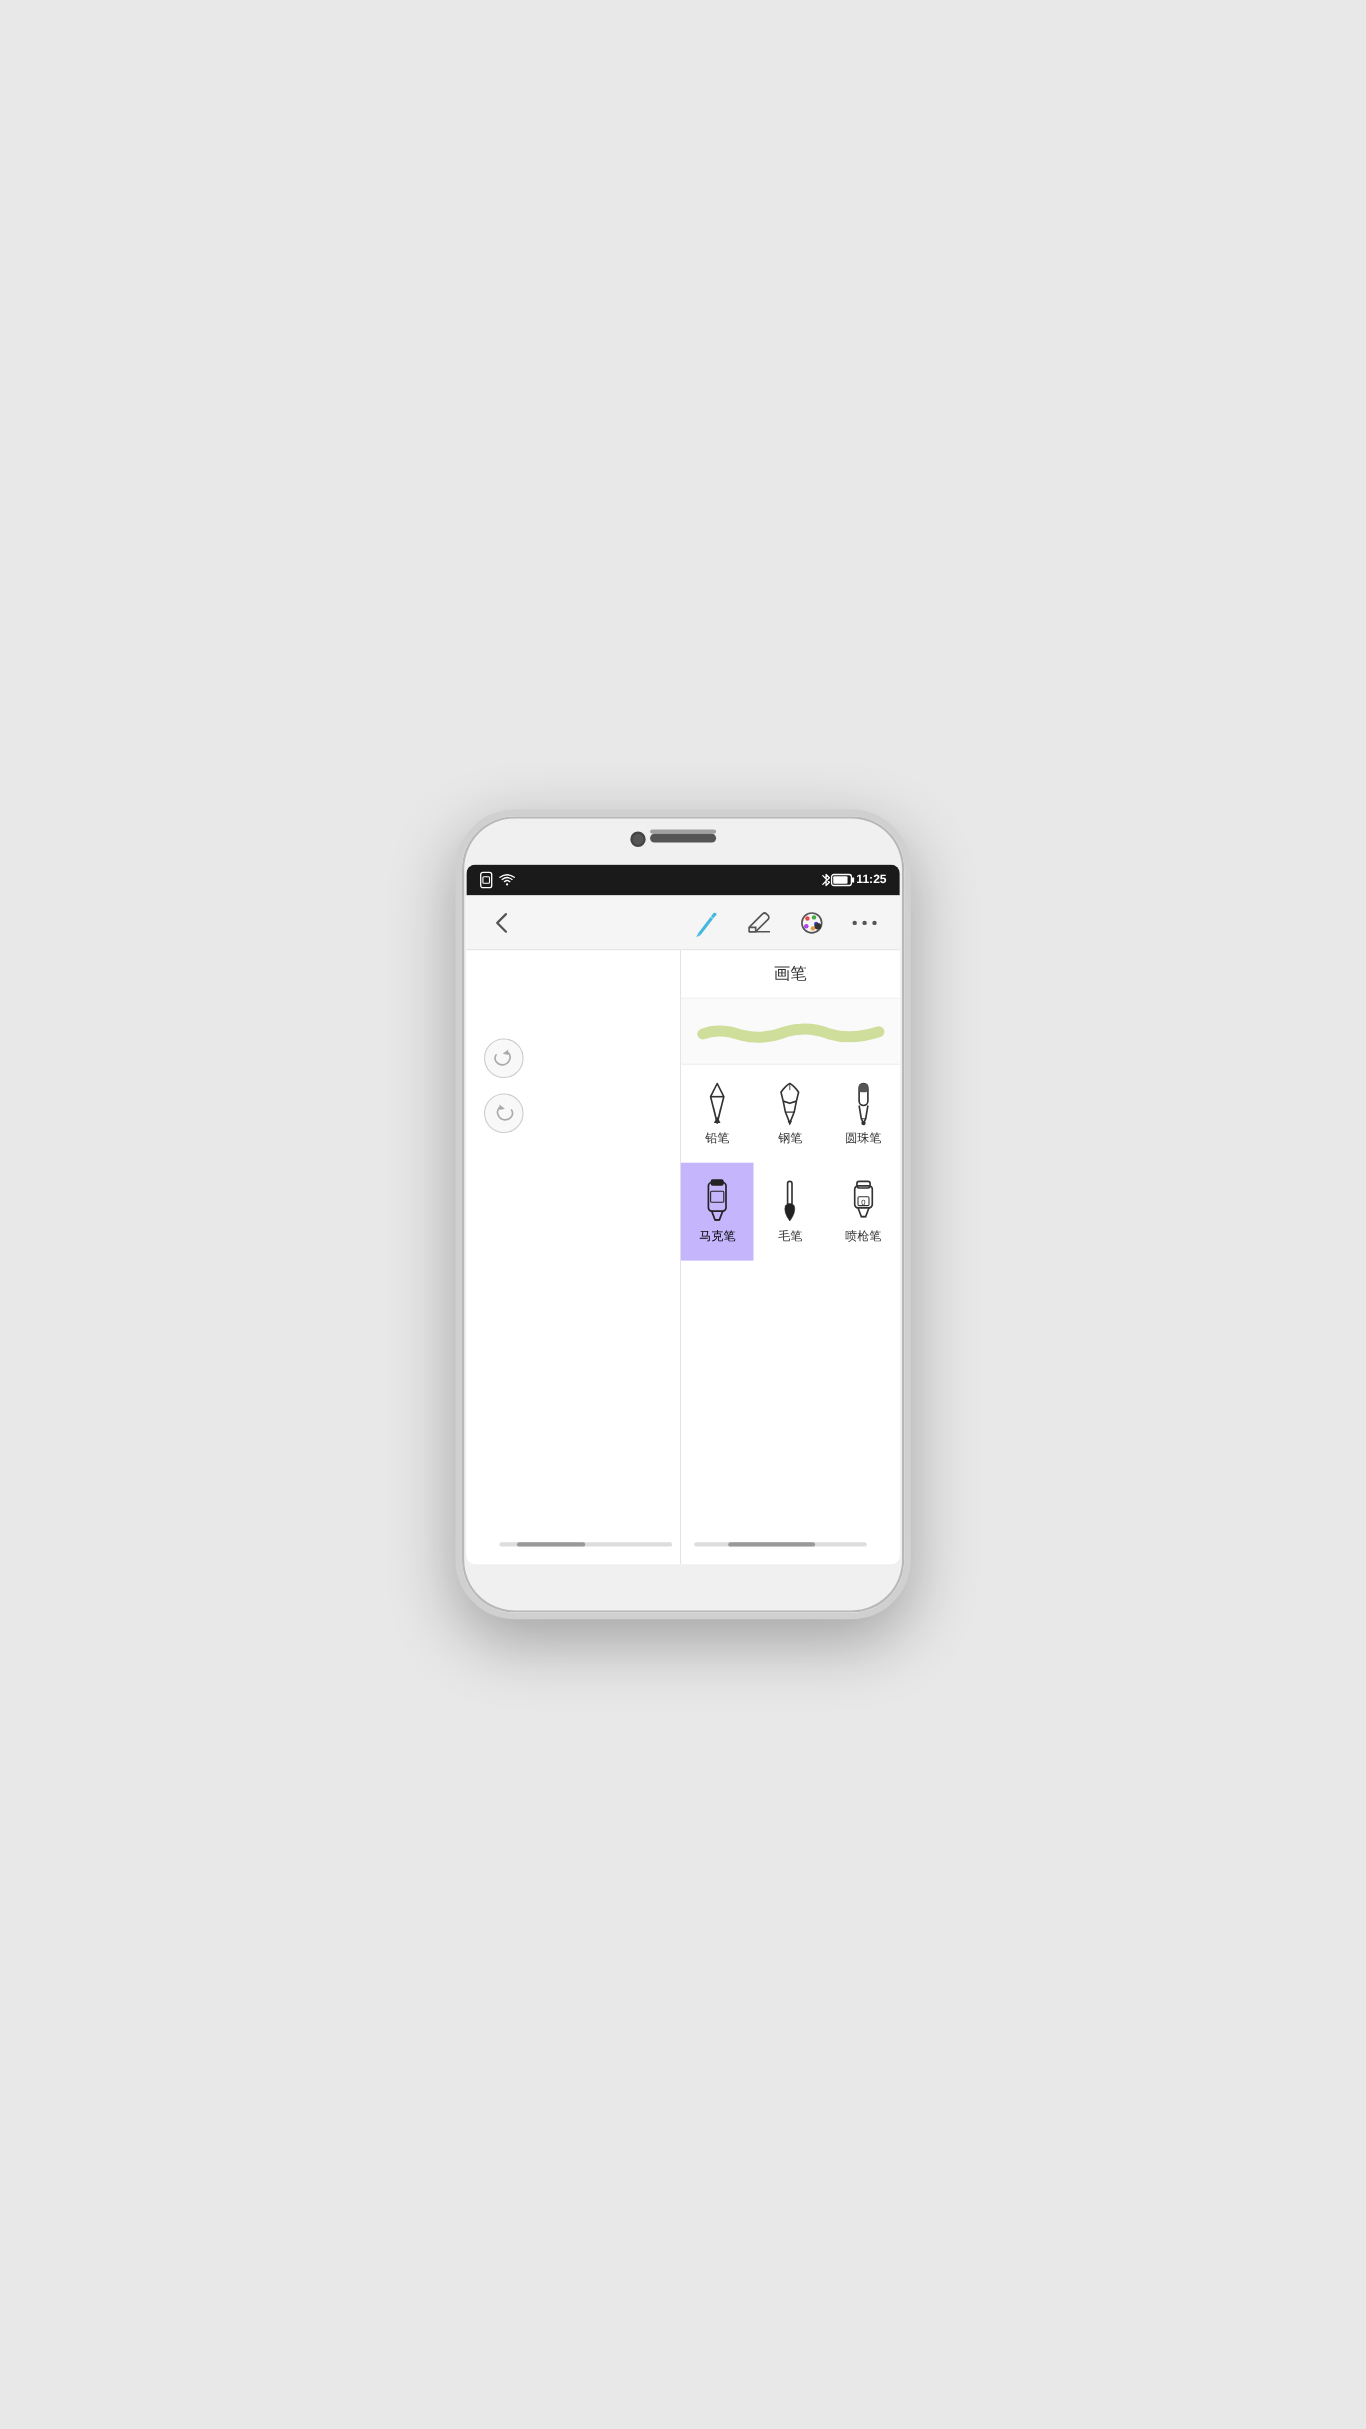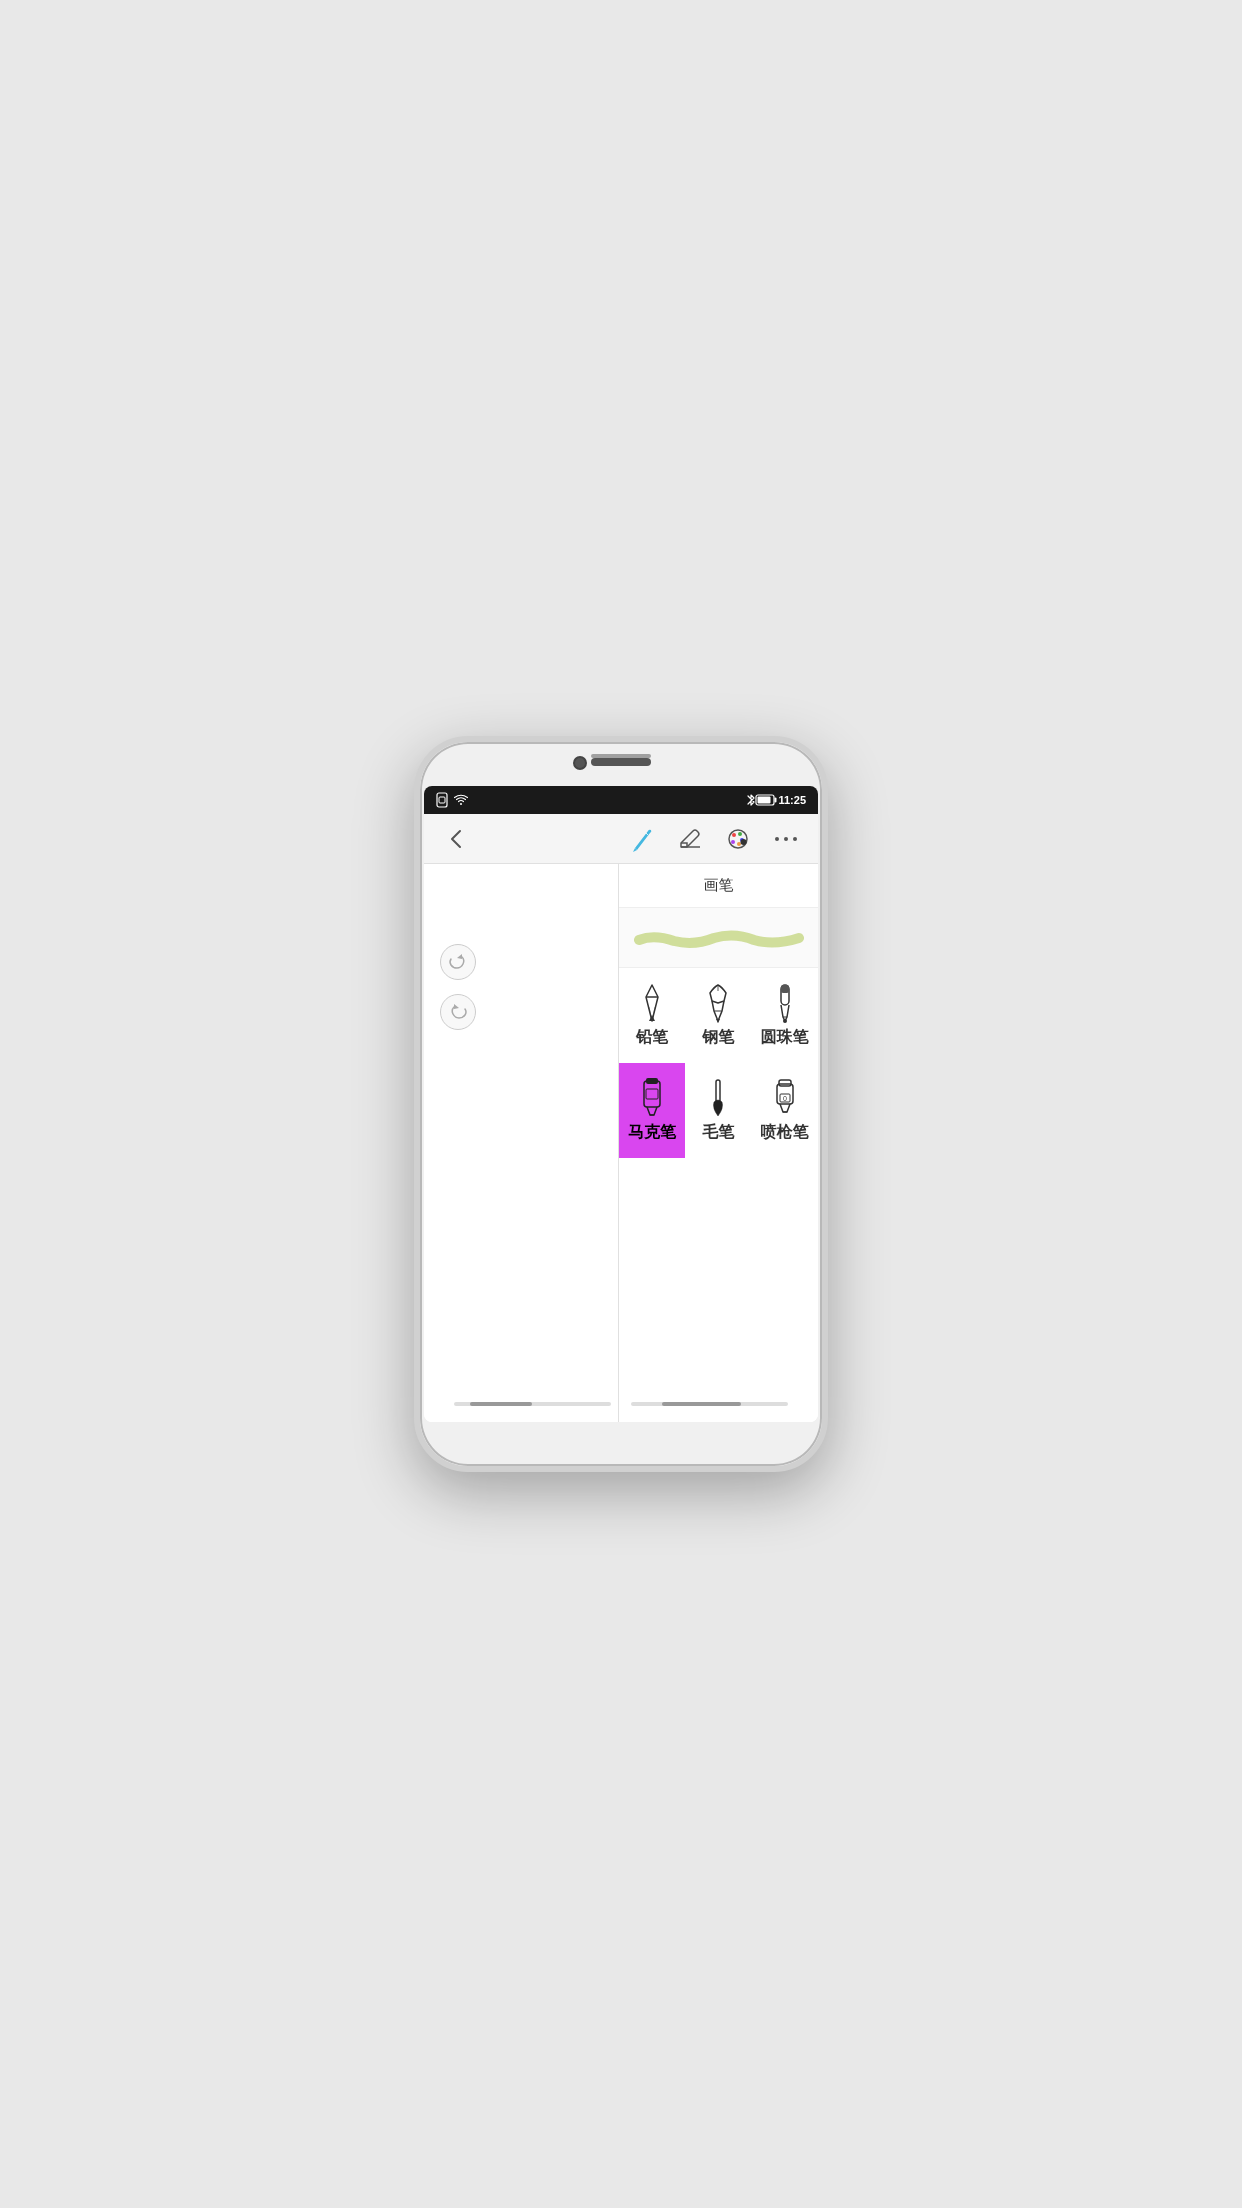--- a/index.html
+++ b/index.html
@@ -210,36 +210,35 @@
       display: flex;
       flex-direction: column;
       align-items: center;
       justify-content: center;
       padding: 14px 8px;
       cursor: pointer;
       border: 1px solid transparent;
     }
 
     .tool-item.active {
-      background: #d946ef;
+      background: #c4b5fd;
     }
 
     .tool-item-icon {
       width: 40px;
       height: 40px;
       display: flex;
       align-items: center;
       justify-content: center;
       margin-bottom: 4px;
     }
 
     .tool-item-label {
-      font-size: 16px;
+      font-size: 11px;
       color: #333;
-      font-weight: bold;
     }
 
     .tool-item.active .tool-item-label {
       color: #000;
     }
 
     
     .bottom-bar {
       position: absolute;
       bottom: 8px;

